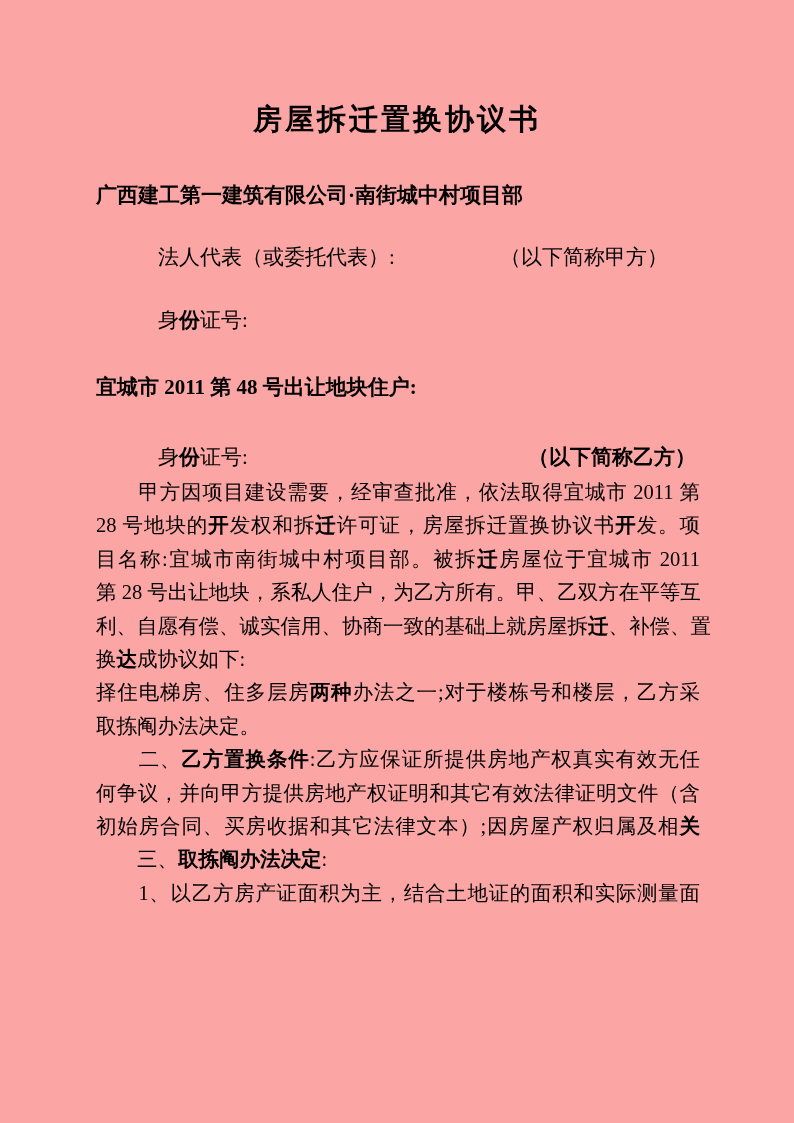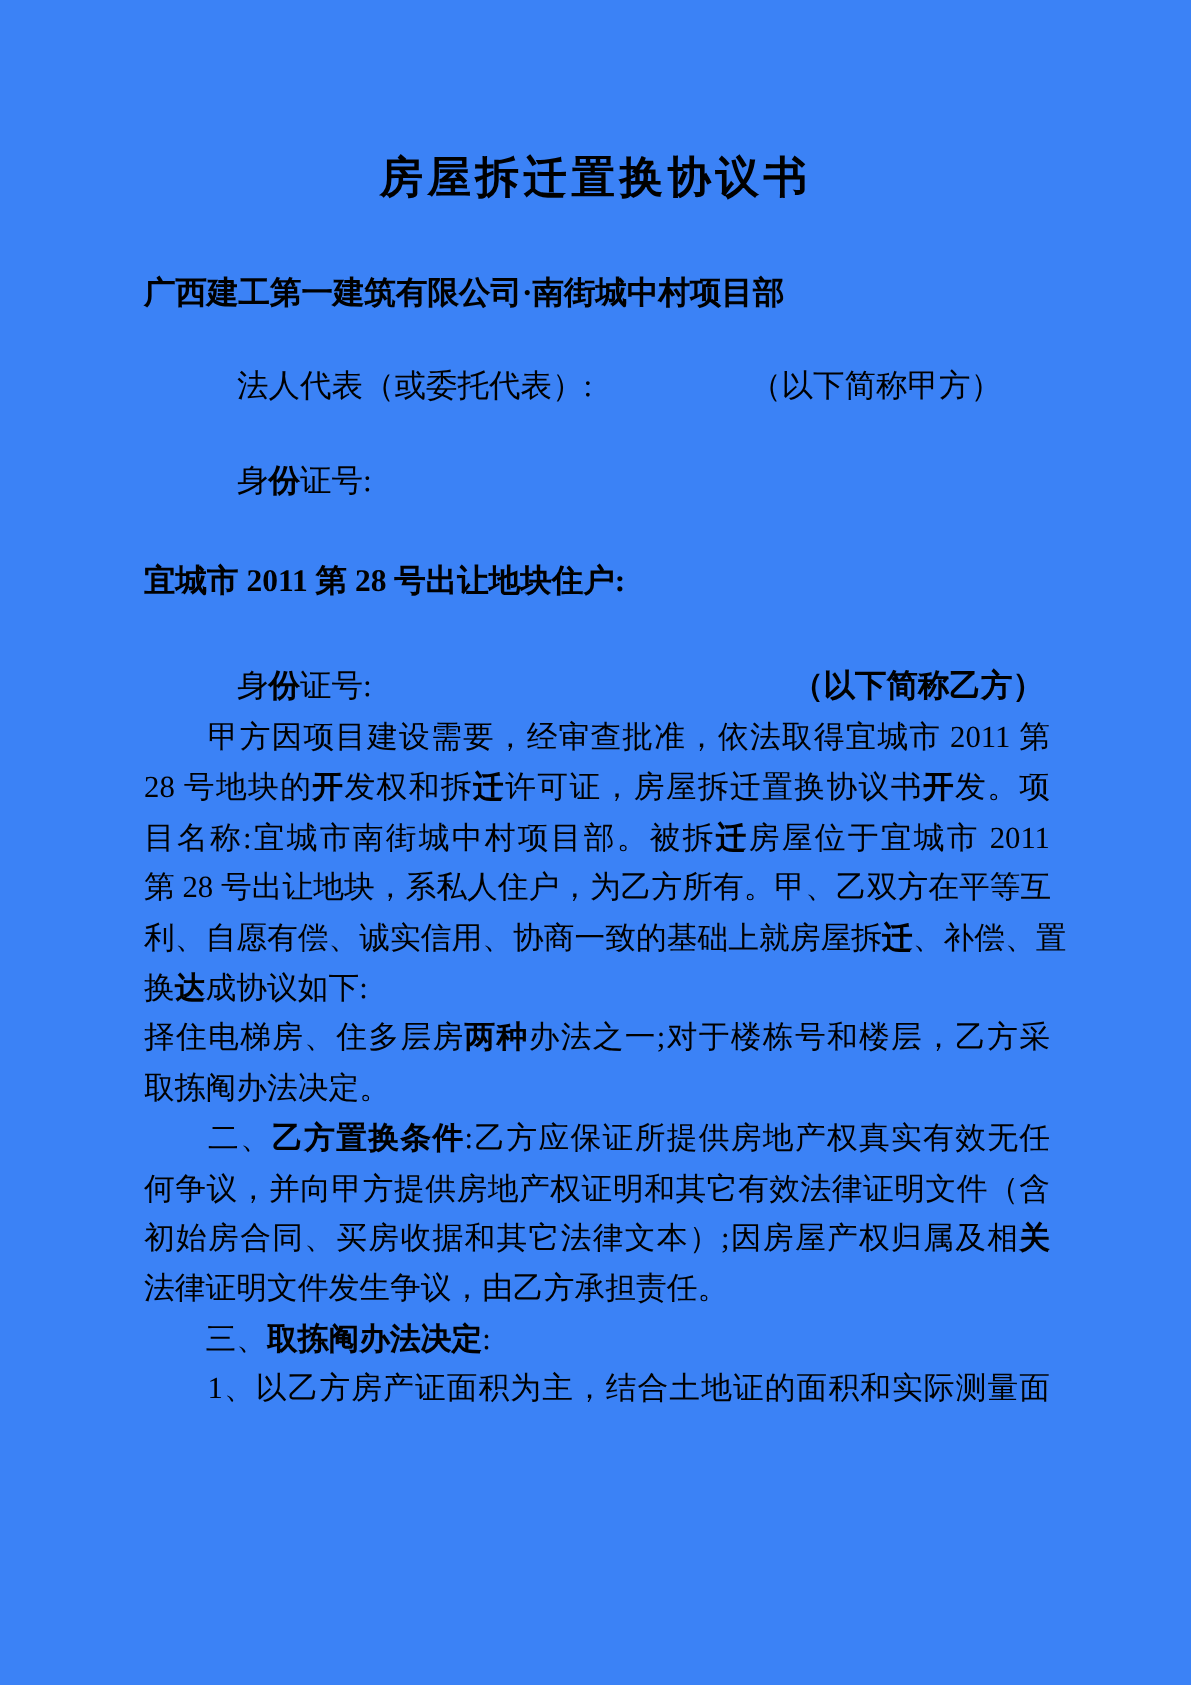--- a/index.html
+++ b/index.html
@@ -1,20 +1,20 @@
 <!DOCTYPE html>
 <html><head>
 <meta charset="utf-8">
 <style>
   html, body { margin: 0; padding: 0; background: #ffffff; }
   .page {
     position: relative;
     width: 794px;
     height: 1123px;
-    background: #3b82f6;
+    background: #fca5a5;
     color: #000000;
     font-family: "Liberation Serif", "DejaVu Serif", serif;
     overflow: hidden;
   }
   .title {
     position: absolute;
     top: 105px;
     left: 0;
     width: 100%;
     text-align: center;
@@ -48,32 +48,31 @@
 </style>
 </head>
 <body>
 
 <div class="page">
   <div class="title">房屋拆迁置换协议书</div>
   <div id="header-lines">
       <div class="hline" style="top: 183px; padding-left: 96px;"><span class="b">广西建工第一建筑有限公司·南街城中村项目部</span></div>
       <div class="hline" style="top: 245px; padding-left: 158px;"><span>法人代表（或委托代表）:</span><span class="abs" style="left: 500px; text-align: center;">（以下简称甲方）</span></div>
       <div class="hline" style="top: 308px; padding-left: 158px;"><span>身</span><span class="b">份</span><span>证号:</span></div>
-      <div class="hline" style="top: 375px; padding-left: 96px;"><span class="b">宜城市 2011 第 28 号出让地块住户:</span></div>
+      <div class="hline" style="top: 375px; padding-left: 96px;"><span class="b">宜城市 2011 第 48 号出让地块住户:</span></div>
       <div class="hline" style="top: 445px; padding-left: 158px;"><span>身</span><span class="b">份</span><span>证号:</span><span class="abs" style="left: 528px; font-weight: bold;">（以下简称乙方）</span></div>
     </div>
   <div id="body-block">
       <div class="bline aj"><span>　　甲方因项目建设需要，经审查批准，依法取得宜城市 2011 第</span></div>
       <div class="bline aj"><span>28 号地块的</span><span class="b">开</span><span>发权和拆</span><span class="b">迁</span><span>许可证，房屋拆迁置换协议书</span><span class="b">开</span><span>发。项</span></div>
       <div class="bline aj"><span>目名称:宜城市南街城中村项目部。被拆</span><span class="b">迁</span><span>房屋位于宜城市 2011</span></div>
       <div class="bline aj"><span>第 28 号出让地块，系私人住户，为乙方所有。甲、乙双方在平等互</span></div>
       <div class="bline aj"><span>利、自愿有偿、诚实信用、协商一致的基础上就房屋拆</span><span class="b">迁</span><span>、补偿、置</span></div>
       <div class="bline al"><span>换</span><span class="b">达</span><span>成协议如下:</span></div>
       <div class="bline aj"><span>择住电梯房、住多层房</span><span class="b">两种</span><span>办法之一;对于楼栋号和楼层，乙方采</span></div>
       <div class="bline al"><span>取拣阄办法决定。</span></div>
       <div class="bline aj"><span>　　二、</span><span class="b">乙方置换条件</span><span>:乙方应保证所提供房地产权真实有效无任</span></div>
       <div class="bline aj"><span>何争议，并向甲方提供房地产权证明和其它有效法律证明文件（含</span></div>
       <div class="bline aj"><span>初始房合同、买房收据和其它法律文本）;因房屋产权归属及相</span><span class="b">关</span></div>
-      <div class="bline al"><span>法律证明文件发生争议，由乙方承担责任。</span></div>
       <div class="bline al"><span>　　三、</span><span class="b">取拣阄办法决定</span><span>:</span></div>
       <div class="bline aj"><span>　　1、以乙方房产证面积为主，结合土地证的面积和实际测量面</span></div>
     </div>
 </div>
 
 </body></html>

